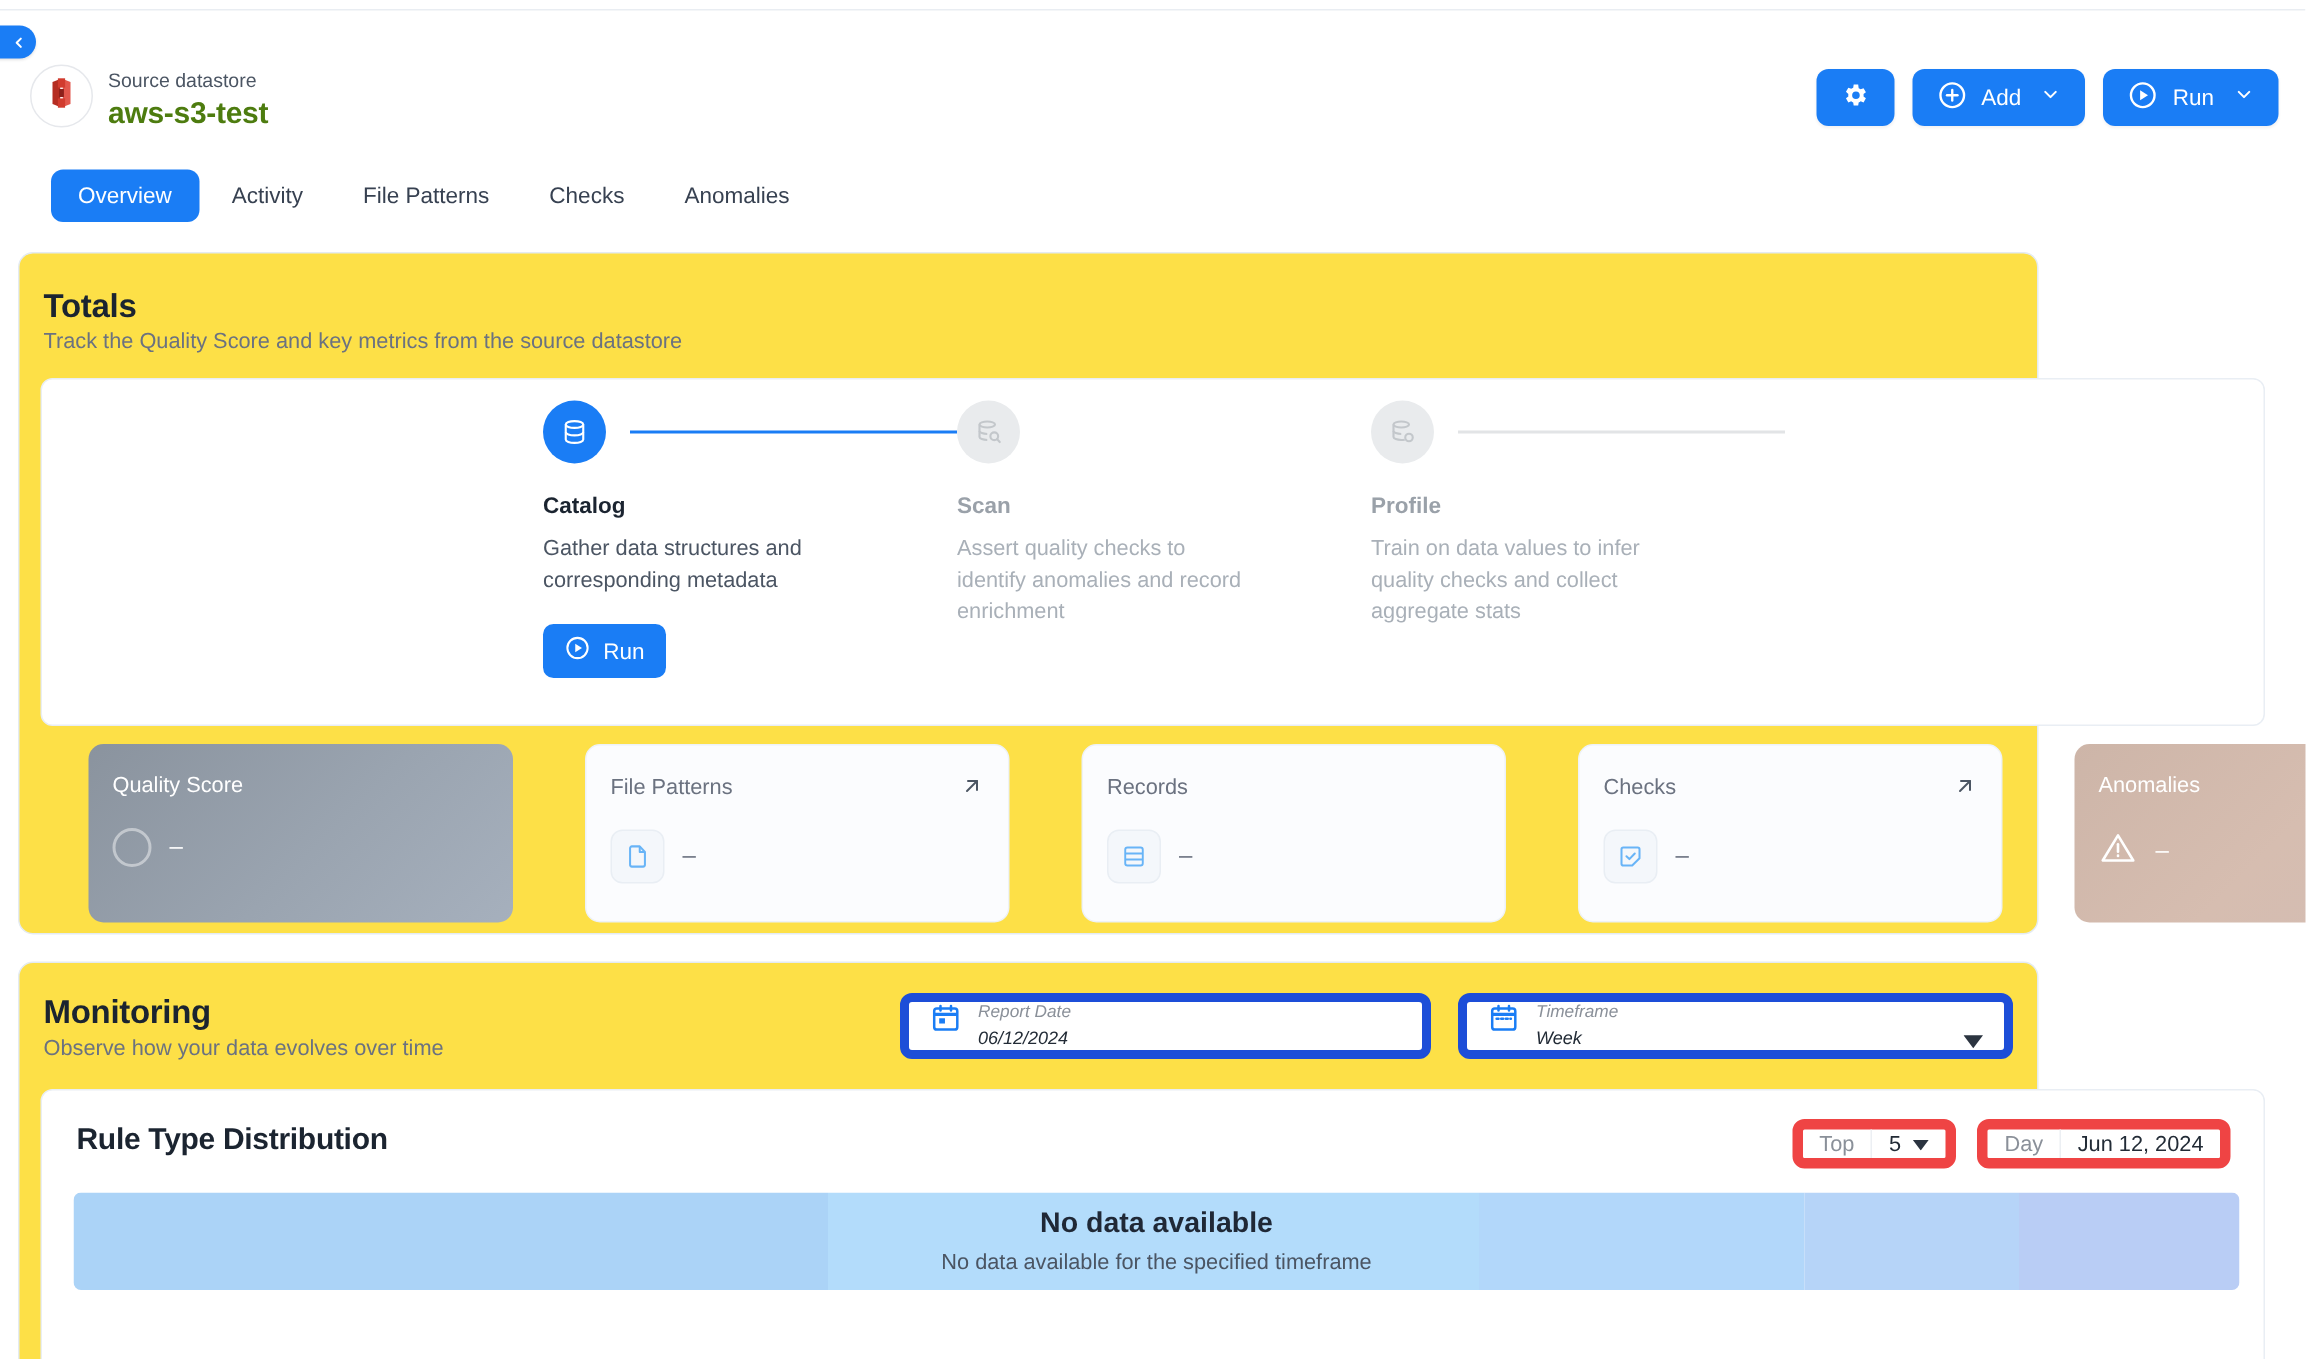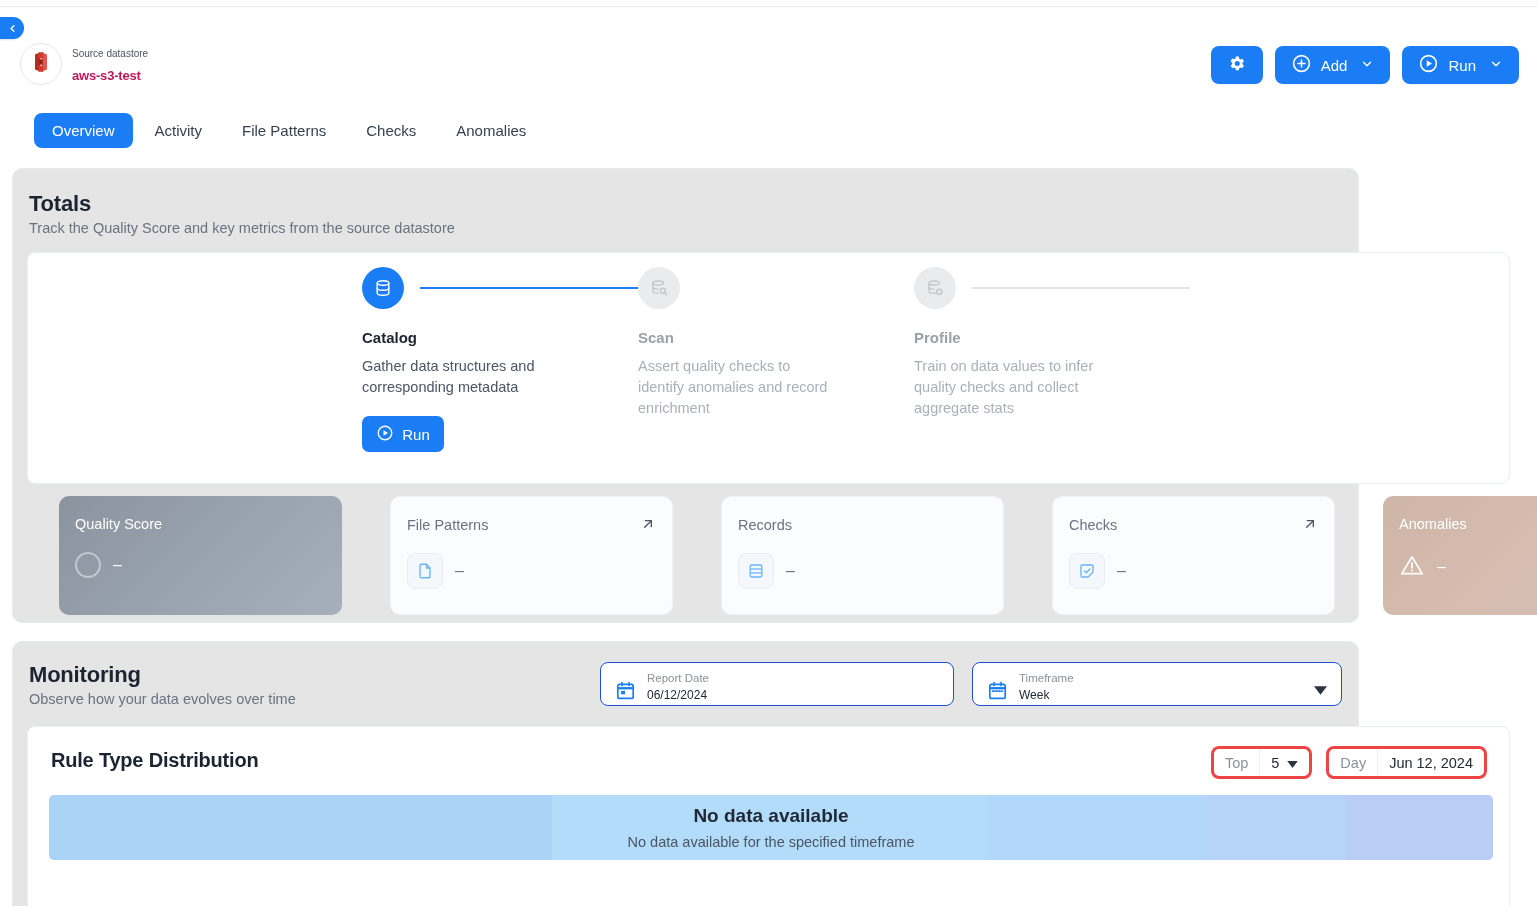--- a/index.html
+++ b/index.html
@@ -22,43 +22,43 @@
   }
   .collapse-btn svg { display:block; }
 
   
   .header { position:absolute; top:32px; left:0; width:1537px; height:66px; }
   .ds-badge {
     position:absolute; left:20px; top:11px; width:42px; height:42px; border-radius:50%;
     border:1px solid #e6e8ec; background:#fff; display:flex; align-items:center; justify-content:center;
   }
   .ds-text { position:absolute; left:72px; top:12px; }
-  .ds-label { font-size:10px; color:#4b5563; line-height:20px; }
-  .ds-name { font-size:13px; font-weight:700; color:#be185d; line-height:24px; letter-spacing:-0.2px; }
+  .ds-label { font-size:13px; color:#4b5563; line-height:20px; }
+  .ds-name { font-size:20px; font-weight:700; color:#4d7c0f; line-height:24px; letter-spacing:-0.2px; }
 
   .header-actions { position:absolute; right:18px; top:14px; display:flex; gap:12px; align-items:center; }
   .btn {
     background:#1a7df5; color:#fff; border:none; border-radius:8px; height:38px;
     display:flex; align-items:center; gap:9px; padding:0 16px; cursor:pointer;
     font-size:15px; font-family:"Liberation Sans", sans-serif; box-shadow:0 1px 2px rgba(16,24,40,.06);
   }
   .btn.icon-only { width:52px; justify-content:center; padding:0; }
   .btn .caret { margin-left:4px; }
 
   
   .tabs { position:absolute; top:113px; left:10px; display:flex; gap:4px; align-items:center;padding-left:24px; }
   .tab {
     font-size:15px; color:#374151; padding:9px 18px; border-radius:8px; cursor:pointer; line-height:17px;
   }
   .tab.active { background:#1a7df5; color:#fff; font-weight:500; }
 
   
   .panel {
     position:absolute; left:12px; width:1347px;
-    background:#e5e5e5; border:1px solid #e4ebf2; border-radius:10px;
+    background:#fde047; border:1px solid #e4ebf2; border-radius:10px;
   }
   #totals-panel { top:168px; height:455px; }
   .panel-title { font-size:22px; font-weight:600; color:#1b2430; letter-spacing:-0.2px; }
   .panel-sub { font-size:14.5px; color:#6b7280; margin-top:3px; }
   .panel-head { padding:22px 0 0 16px; }
 
   .stepper-card {
     position:absolute; left:14px; top:83px; width:1483px; height:232px;
     background:#fff; border:1px solid #e9eef4; border-radius:8px;
   }
@@ -100,38 +100,38 @@
   }
   .mc-val { font-size:16px; color:#6b7280; }
   .mcard.quality .mc-val, .mcard.anomalies .mc-val { color:#ffffff; }
   .q-ring { width:26px; height:26px; border-radius:50%; border:2px solid rgba(255,255,255,.45); }
 
   
   #monitoring-panel { top:641px; height:300px; }
   .mon-head { padding:20px 0 0 16px; }
   .mon-controls { position:absolute; right:16px; top:20px; display:flex; gap:18px; }
   .field {
-    background:#fff; border:1px solid #1d4ed8; border-radius:8px; height:44px;
-    display:flex; align-items:flex-end; padding:0 14px; gap:11px; position:relative; cursor:pointer;
+    background:#fff; border:6px solid #1d4ed8; border-radius:8px; height:44px;
+    display:flex; align-items:flex-start; padding:0 14px; gap:11px; position:relative; cursor:pointer;font-style:italic;
   }
   #report-date-field { width:354px; }
   #timeframe-field { width:370px; }
   .field-stack { display:flex; flex-direction:column; justify-content:center; }
   .field-label { font-size:11.5px; color:#8a9099; line-height:14px; }
   .field-value { font-size:12px; color:#222b36; line-height:20px; }
   .field-caret { position:absolute; right:14px; top:18px; }
 
   .chart-card {
     position:absolute; left:14px; top:84px; width:1483px; height:200px;
     background:#fff; border:1px solid #e9eef4; border-radius:8px;
   }
   .chart-title { position:absolute; left:23px; top:22px; font-size:20px; font-weight:600; color:#1b2430; letter-spacing:-0.2px; }
   .chart-controls { position:absolute; right:22px; top:19px; display:flex; gap:14px; }
   .pill {
-    border:3px solid #ef4444; border-radius:8px; height:33px; display:flex; align-items:center;
+    border:7px solid #ef4444; border-radius:8px; height:33px; display:flex; align-items:center;
     background:#fff; cursor:pointer; overflow:hidden;
   }
   .pill .seg-label { font-size:14.5px; color:#8a9099; padding:0 11px; }
   .pill .divider { width:1px; height:33px; background:#eceff3; }
   .pill .seg-value { font-size:14.5px; color:#222b36; padding:0 11px; display:flex; align-items:center; gap:8px; }
 
   .nodata-wrap { position:absolute; left:21px; top:68px; width:1444px; height:65px; display:flex; border-radius:5px; overflow:hidden; }
   .nd-seg { height:65px; }
   .nodata-text { position:absolute; left:0; top:0; width:1444px; height:65px; display:flex; flex-direction:column; align-items:center; justify-content:center; gap:7px; pointer-events:none; }
   .nd-title { font-size:19px; font-weight:600; color:#1f2836; }

